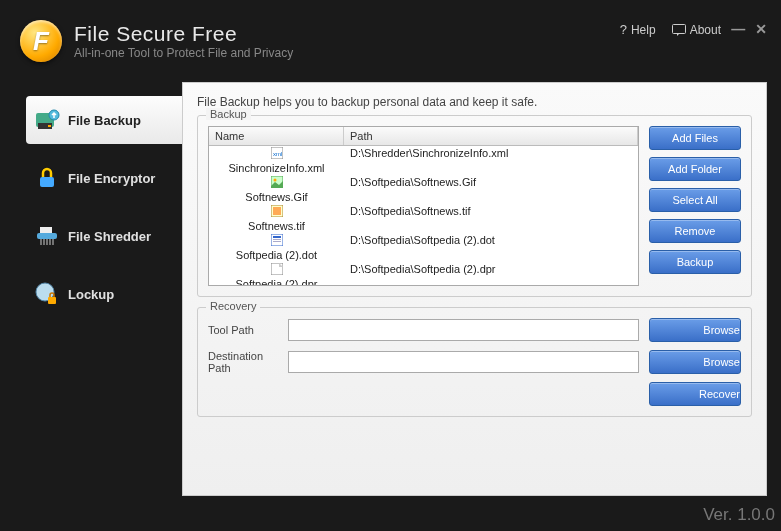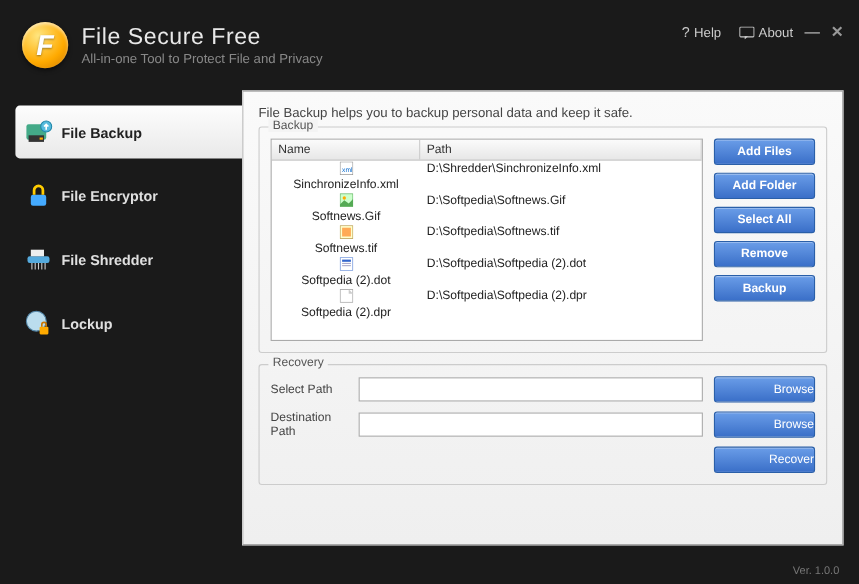--- a/index.html
+++ b/index.html
@@ -13,53 +13,53 @@
 .title-block h1 { color: #e8e8e8; font-size: 21px; font-weight: normal; letter-spacing: 0.5px; }
 .title-block p { color: #888; font-size: 12px; }
 .top-links { position: absolute; right: 60px; top: 10px; display: flex; gap: 16px; }
 .top-link { color: #ccc; font-size: 12px; display: flex; align-items: center; gap: 4px; cursor: pointer; }
 .top-link .ticon { font-size: 13px; }
 .win-controls { position: absolute; right: 14px; top: 10px; display: flex; gap: 10px; }
 .win-btn { color: #999; font-size: 14px; cursor: pointer; font-weight: bold; line-height: 1; }
 
 .body-row { display: flex; height: 430px; }
 
-.sidebar { width: 220px; padding: 22px 0 0 0; }
+.sidebar { width: 182px; padding: 22px 0 0 12px; }
 .side-item { display: flex; align-items: center; height: 48px; padding-left: 42px; color: #e0e0e0; font-size: 13px; font-weight: bold; cursor: pointer; position: relative; margin-bottom: 10px; border-radius: 4px 0 0 4px; margin-left: 14px; }
 .side-item.active { background: linear-gradient(#fdfdfd, #e9e9e9); color: #222; }
 .side-icon { position: absolute; left: 8px; width: 26px; height: 26px; display: flex; align-items: center; justify-content: center; }
 
 .panel { flex: 1; background: linear-gradient(#fafafa, #efefef); border-radius: 0; margin: 8px 14px 8px 0; padding: 12px 14px; color: #333; border: 1px solid #ccc; position: relative; }
 .panel-desc { font-size: 12px; color: #444; margin-bottom: 6px; }
 
 .groupbox { border: 1px solid #ccc; border-radius: 3px; padding: 10px 10px 10px 10px; margin-bottom: 10px; position: relative; }
 .group-title { position: absolute; top: -8px; left: 8px; background: #f4f4f4; padding: 0 4px; font-size: 11px; color: #555; }
 
 .backup-row { display: flex; gap: 10px; }
-.table-wrap { flex: 1; border: 1px solid #aaa; background: #fff; height: 184px; overflow: hidden; }
+.table-wrap { flex: 1; border: 1px solid #aaa; background: #fff; height: 160px; overflow: hidden; }
 .table-head { display: flex; background: linear-gradient(#fbfbfb, #e7e7e7); border-bottom: 1px solid #bbb; font-size: 11px; color: #333; }
 .th { padding: 3px 6px; border-right: 1px solid #ccc; }
 .th-name { width: 135px; }
 .th-path { flex: 1; }
 .table-body .tr { display: flex; font-size: 11px; color: #222; }
 .td { padding: 1px 6px; white-space: nowrap; overflow: hidden; flex-direction: column; }
 .td-name { width: 135px; display: flex; align-items: center; gap: 3px; }
 .td-path { flex: 1; }
 .file-ico { width: 12px; height: 12px; display: inline-flex; align-items: center; justify-content: center; font-size: 10px; }
 
-.btn-col { display: flex; flex-direction: column; gap: 7px; width: 92px; font-weight: bold; }
+.btn-col { display: flex; flex-direction: column; gap: 7px; width: 92px; }
 .btn { background: linear-gradient(#6a9de8, #3a6fc8); color: #fff; border: 1px solid #2a5fa8; border-radius: 3px; font-size: 11px; padding: 5px 0; text-align: center; cursor: pointer; box-shadow: inset 0 1px 0 rgba(255,255,255,0.3); }
 
 .recov-row { display: flex; align-items: center; gap: 10px; margin-bottom: 8px; }
 .recov-label { width: 70px; font-size: 11px; color: #444; }
 .recov-input { flex: 1; height: 22px; border: 1px solid #aaa; background: #fff; padding: 0 4px; font-size: 11px; }
 .recov-btn { width: 92px; text-align: right; }
 .recov-last { display: flex; justify-content: flex-end; }
 
-.footer { position: absolute; bottom: 6px; right: 18px; color: #777; font-size: 10px; }
+.footer { position: absolute; bottom: 6px; right: 6px; color: #777; font-size: 17px; }
 
 
 svg { display: block; }
 </style>
 </head>
 <body>
 
 <div class="titlebar"></div>
 
 <div class="header">
@@ -224,21 +224,21 @@
           <div class="btn">Select All</div>
           <div class="btn">Remove</div>
           <div class="btn">Backup</div>
         </div>
       </div>
     </div>
 
     <div class="groupbox">
       <span class="group-title">Recovery</span>
       <div class="recov-row">
-        <div class="recov-label">Select Path</div>
+        <div class="recov-label">Tool Path</div>
         <input class="recov-input" value="" style="">
         <div class="btn recov-btn">Browse</div>
       </div>
       <div class="recov-row">
         <div class="recov-label">Destination Path</div>
         <input class="recov-input" value="" style="">
         <div class="btn recov-btn">Browse</div>
       </div>
       <div class="recov-last">
         <div class="btn recov-btn">Recover</div>

